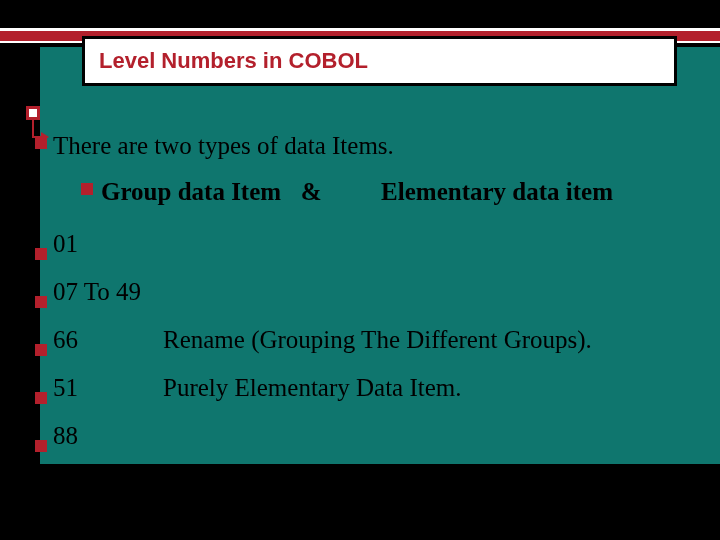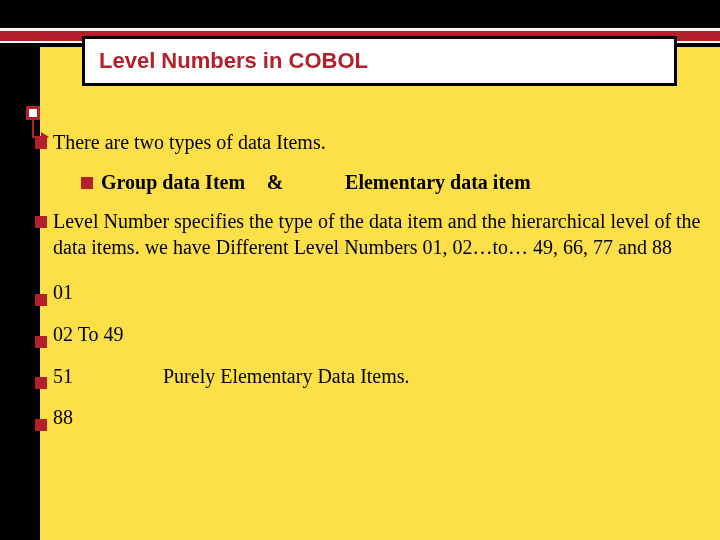--- a/index.html
+++ b/index.html
@@ -7,22 +7,22 @@
     padding: 0;
     width: 720px;
     height: 540px;
     overflow: hidden;
     font-family: "Times New Roman", Times, serif;
     background: #000;
   }
   .slide {
     position: relative;
     width: 720px;
-    height: 540px;
-    background: #fde047;
+    height: 464px;
+    background: #0f766e;
   }
   
   .topband-black {
     position: absolute;
     left: 0; top: 0;
     width: 720px;
     height: 28px;
     background: #000;
   }
   .topband-white-gap {
@@ -123,21 +123,21 @@
     border-left: 8px solid #b3202c;
     z-index: 6;
   }
 
   
   .content {
     position: absolute;
     left: 53px;
     top: 130px;
     width: 650px;
-    font-size: 20px;
+    font-size: 25px;
     line-height: 1.28;
     color: #000;
   }
   .row {
     display: flex;
     align-items: flex-start;
     margin-bottom: 14px;
   }
   .bullet {
     width: 12px;
@@ -213,42 +213,43 @@
       <div class="item-text">There are two types of data Items.</div>
     </div>
 
     <div class="row indent1">
       <div class="bullet inner"></div>
       <div class="item-text">
         <span>Group data Item</span><span class="amp-sep">&amp;</span><span class="elem-gap"></span><span>Elementary data item</span>
       </div>
     </div>
 
-    <div class="row" style="margin-top:6px;">
-      <div class="bullet"></div>
-      <div class="item-text">Level Number specifies the type of the data item and the hierarchical level of the data items. we have Different Level Numbers 01, 02…to… 49, 66, 77 and 88</div>
-    </div>
 
     <div style="height:6px;"></div>
 
     <div class="table-row">
       <div class="bullet"></div>
       <div class="num-col">01</div>
     </div>
 
     <div class="table-row">
       <div class="bullet"></div>
-      <div class="num-col">02 To 49</div>
-    </div>
-
+      <div class="num-col">07 To 49</div>
+    </div>
+
+    <div class="table-row">
+      <div class="bullet"></div>
+      <div class="num-col">66</div>
+      <div class="desc-col">Rename (Grouping The Different Groups).</div>
+    </div>
 
     <div class="table-row">
       <div class="bullet"></div>
       <div class="num-col">51</div>
-      <div class="desc-col">Purely Elementary Data Items.</div>
+      <div class="desc-col">Purely Elementary Data Item.</div>
     </div>
 
     <div class="table-row" style="margin-bottom:10px;">
       <div class="bullet"></div>
       <div class="num-col">88</div>
     </div>
 
   </div>
 </div>
 

